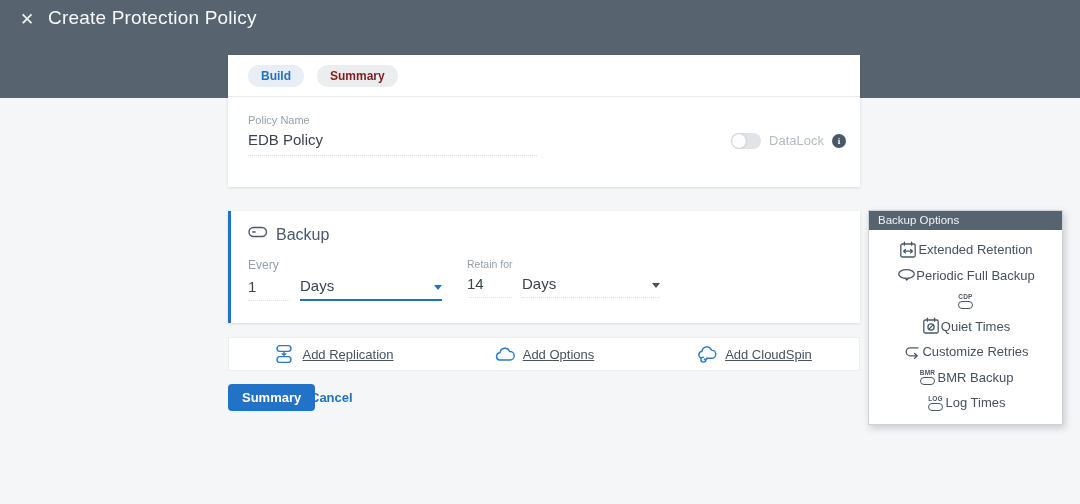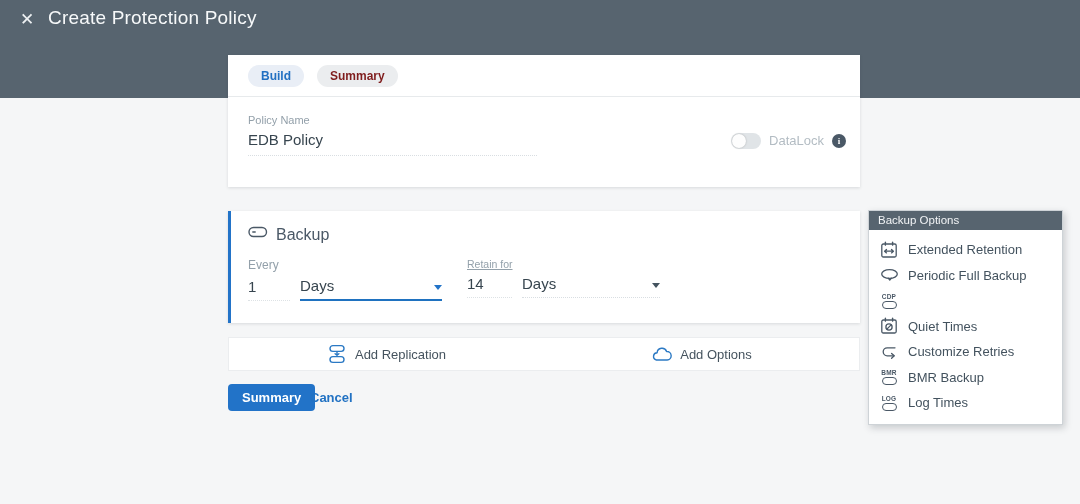--- a/index.html
+++ b/index.html
@@ -86,21 +86,21 @@
   }
   .select.focused { width:142px; border-bottom:2px solid #1f72c0; }
   .select.focused .caret { border-top:5px solid #2273c8; }
   .select.idle { width:138px; border-bottom:1px dotted #d9dee2; }
   .select.idle .caret { border-top:5px solid #44535f; }
   .gap25 { width:25px; }
 
   
   .add-row {
     position:absolute; left:228px; top:337px; width:632px; height:34px;
-    background:#fff; border:1px solid #ebedef; display:flex; align-items:center;
+    background:#fff; border:1px solid #ebedef; display:flex; align-items:center;text-decoration:underline;
   }
   .add-item {
     flex:1; display:flex; align-items:center; justify-content:center; gap:8px;
     font-size:13px; color:#45535e; cursor:pointer;
   }
   .blue-ic { color:#2b79c4; display:flex; }
 
   
   .create-btn {
     position:absolute; left:228px; top:384px; height:27px; padding:0 14px;
@@ -116,22 +116,22 @@
   .options-panel {
     position:absolute; left:868px; top:210px; width:195px; background:#fff;
     border:1px solid #ced3d7; box-shadow:2px 3px 7px rgba(40,50,60,.22);
   }
   .options-header {
     background:#57646f; color:#f2f4f6; font-size:11.5px; font-weight:400;
     padding:3px 9px 4px 9px;
   }
   .options-list { padding:7px 0 8px 0; }
   .option-item {
-    height:25.5px; display:flex; align-items:center; gap:9px; padding:0 10px;
-    font-size:13px; color:#43525e; cursor:pointer;
+    height:25.5px; display:flex; align-items:center; padding:0 21px;
+    font-size:13px; color:#43525e; cursor:pointer;justify-content:center;
   }
   .opt-ic { width:20px; display:flex; justify-content:center; color:#4a5866; }
 
   
   .cap-ic { display:flex; flex-direction:column; align-items:center; width:20px; color:#4a5866; }
   .cap-ic .cap-txt { font-size:6.5px; font-weight:700; letter-spacing:.2px; line-height:7px; }
   .cap-ic .cap-shape { width:15px; height:8px; border:1.3px solid #4a5866; border-radius:4px; margin-top:1px; }
 
   svg { display:block; }
 </style>
@@ -181,21 +181,21 @@
         <div class="inline">
           <input class="mini-input w42" type="text" value="1" style="">
           <div class="select focused">
             <span>Days</span>
             <span class="caret"></span>
           </div>
         </div>
       </div>
       <div class="gap25"></div>
       <div class="fgroup">
-        <div class="field-label" style="font-size:10.5px;text-decoration:underline;">Retain for</div>
+        <div class="field-label" style="font-size:10.5px;">Retain for</div>
         <div class="inline">
           <input class="mini-input w45" type="text" value="14" style="">
           <div class="select idle">
             <span>Days</span>
             <span class="caret"></span>
           </div>
         </div>
       </div>
     </div>
   </div>
@@ -212,20 +212,30 @@
       <span>Add Replication</span>
     </div>
     <div class="add-item">
       <span class="blue-ic">
         <svg width="21" height="17" viewBox="0 0 21 17" fill="none" stroke="#2b79c4" stroke-width="1.4" stroke-linecap="round" stroke-linejoin="round">
           <path d="M5.4 14 A3.7 3.7 0 0 1 6.1 6.7 A4.9 4.9 0 0 1 15.6 5.5 A3.4 3.4 0 0 1 16.2 14 Z"></path>
         </svg>
       </span>
       <span>Add Options</span>
     </div>
+    <div class="add-item">
+      <span class="blue-ic">
+        <svg width="21" height="19" viewBox="0 0 21 19" fill="none" stroke="#2b79c4" stroke-width="1.4" stroke-linecap="round" stroke-linejoin="round">
+          <path d="M5.4 13.2 A3.6 3.6 0 0 1 6.1 6.2 A4.8 4.8 0 0 1 15.4 5.1 A3.3 3.3 0 0 1 16 13.2 H10.8"></path>
+          <path d="M9.9 14.6 a2.5 2.5 0 1 1 -2.5 -2.5"></path>
+          <path d="M9.9 14.6 l1.2 -1 m-1.2 1 l-1.5 -0.4"></path>
+        </svg>
+      </span>
+      <span>Add CloudSpin</span>
+    </div>
   </div>
 
   <button class="create-btn">Summary</button>
   <span class="cancel-link">Cancel</span>
 
   <div class="options-panel">
     <div class="options-header">Backup Options</div>
     <div class="options-list">
 
       <div class="option-item">

